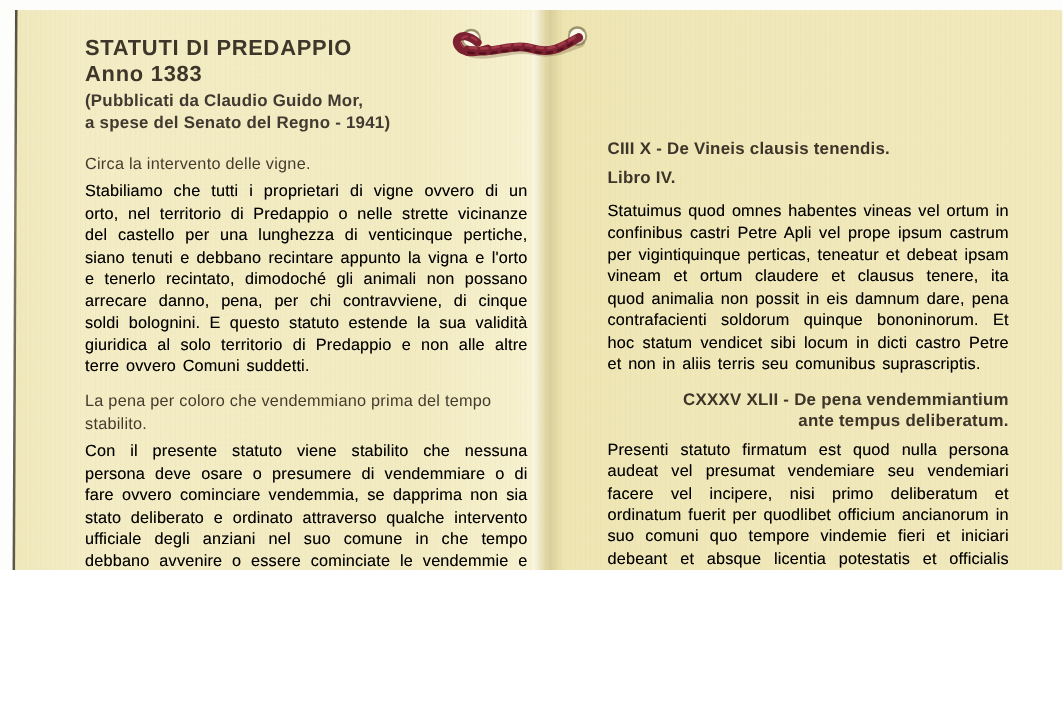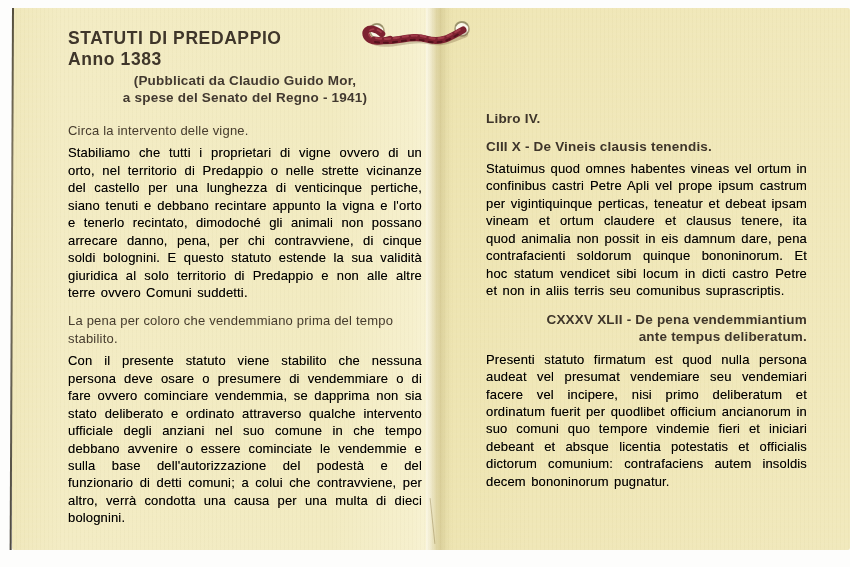--- a/index.html
+++ b/index.html
@@ -1,18 +1,18 @@
 <!DOCTYPE html>
 <html><head>
 <meta charset="utf-8">
 <style>
   html,body{margin:0;padding:0;}
   .stage{
     position:relative;
-    width:850px;height:567px;
+    width:850px;height:456px;
     background:#fdfdfc;
     overflow:hidden;
     font-family:"Liberation Sans", sans-serif;
   }
   
   .booklet{
     position:absolute;
     left:12px;top:8px;
     width:838px;height:542px;
     background:
@@ -59,21 +59,21 @@
   
   .col{position:absolute;color:#473d2f;}
   .col-left{left:68px;top:28px;width:354px;}
   .col-right{left:486px;top:110px;width:321px;}
   .title{
     font-size:17.5px;font-weight:bold;line-height:21px;
     letter-spacing:.6px;color:#3f362a;margin:0;
   }
   .subtitle{
     font-size:13.5px;font-weight:bold;line-height:17px;
-    letter-spacing:.2px;color:#423930;margin:2px 0 0 0;text-align:center;
+    letter-spacing:.2px;color:#423930;margin:2px 0 0 0;
   }
   .heading{
     font-size:13px;line-height:17.4px;letter-spacing:.2px;
     margin:16px 0 5px 0;color:#453b2d;
   }
   .heading-bold{
     font-size:13.5px;font-weight:bold;line-height:17.5px;
     letter-spacing:.2px;margin:0 0 5px 0;color:#3e352a;
   }
   .para{
@@ -109,25 +109,25 @@
     </div>
 
     <p class="heading">Circa la intervento delle vigne.</p>
     <p class="para">Stabiliamo che tutti i proprietari di vigne ovvero di un orto, nel territorio di Predappio o nelle strette vicinanze del castello per una lunghezza di venticinque pertiche, siano tenuti e debbano recintare appunto la vigna e l'orto e tenerlo recintato, dimodoché gli animali non possano arrecare danno, pena, per chi contravviene, di cinque soldi bolognini. E questo statuto estende la sua validità giuridica al solo territorio di Predappio e non alle altre terre ovvero Comuni suddetti.</p>
 
     <p class="heading" style="margin-top:0">La pena per coloro che vendemmiano prima del tempo stabilito.</p>
     <p class="para">Con il presente statuto viene stabilito che nessuna persona deve osare o presumere di vendemmiare o di fare ovvero cominciare vendemmia, se dapprima non sia stato deliberato e ordinato attraverso qualche intervento ufficiale degli anziani nel suo comune in che tempo debbano avvenire o essere cominciate le vendemmie e sulla base dell'autorizzazione del podestà e del funzionario di detti comuni; a colui che contravviene, per altro, verrà condotta una causa per una multa di dieci bolognini.</p>
   </div>
 
   <div class="col col-right">
-    <p class="heading-bold" style="margin-bottom:10px">Libro IV.</p>
-
     <p class="heading-bold">
       <span>CIII X - De Vineis clausis tenendis.</span>
     </p>
+
+    <p class="heading-bold" style="margin-bottom:10px">Libro IV.</p>
     <p class="para">Statuimus quod omnes habentes vineas vel ortum in confinibus castri Petre Apli vel prope ipsum castrum per vigintiquinque perticas, teneatur et debeat ipsam vineam et ortum claudere et clausus tenere, ita quod animalia non possit in eis damnum dare, pena contrafacienti soldorum quinque bononinorum. Et hoc statum vendicet sibi locum in dicti castro Petre et non in aliis terris seu comunibus suprascriptis.</p>
 
     <p class="heading-bold mt10">
       <span style="display:block">CXXXV XLII - De pena vendemmiantium</span>
       <span style="display:block">ante tempus deliberatum.</span>
     </p>
     <p class="para">Presenti statuto firmatum est quod nulla persona audeat vel presumat vendemiare seu vendemiari facere vel incipere, nisi primo deliberatum et ordinatum fuerit per quodlibet officium ancianorum in suo comuni quo tempore vindemie fieri et iniciari debeant et absque licentia potestatis et officialis dictorum comunium: contrafaciens autem insoldis decem bononinorum pugnatur.</p>
   </div>
 
   <div class="thread-wrap">

